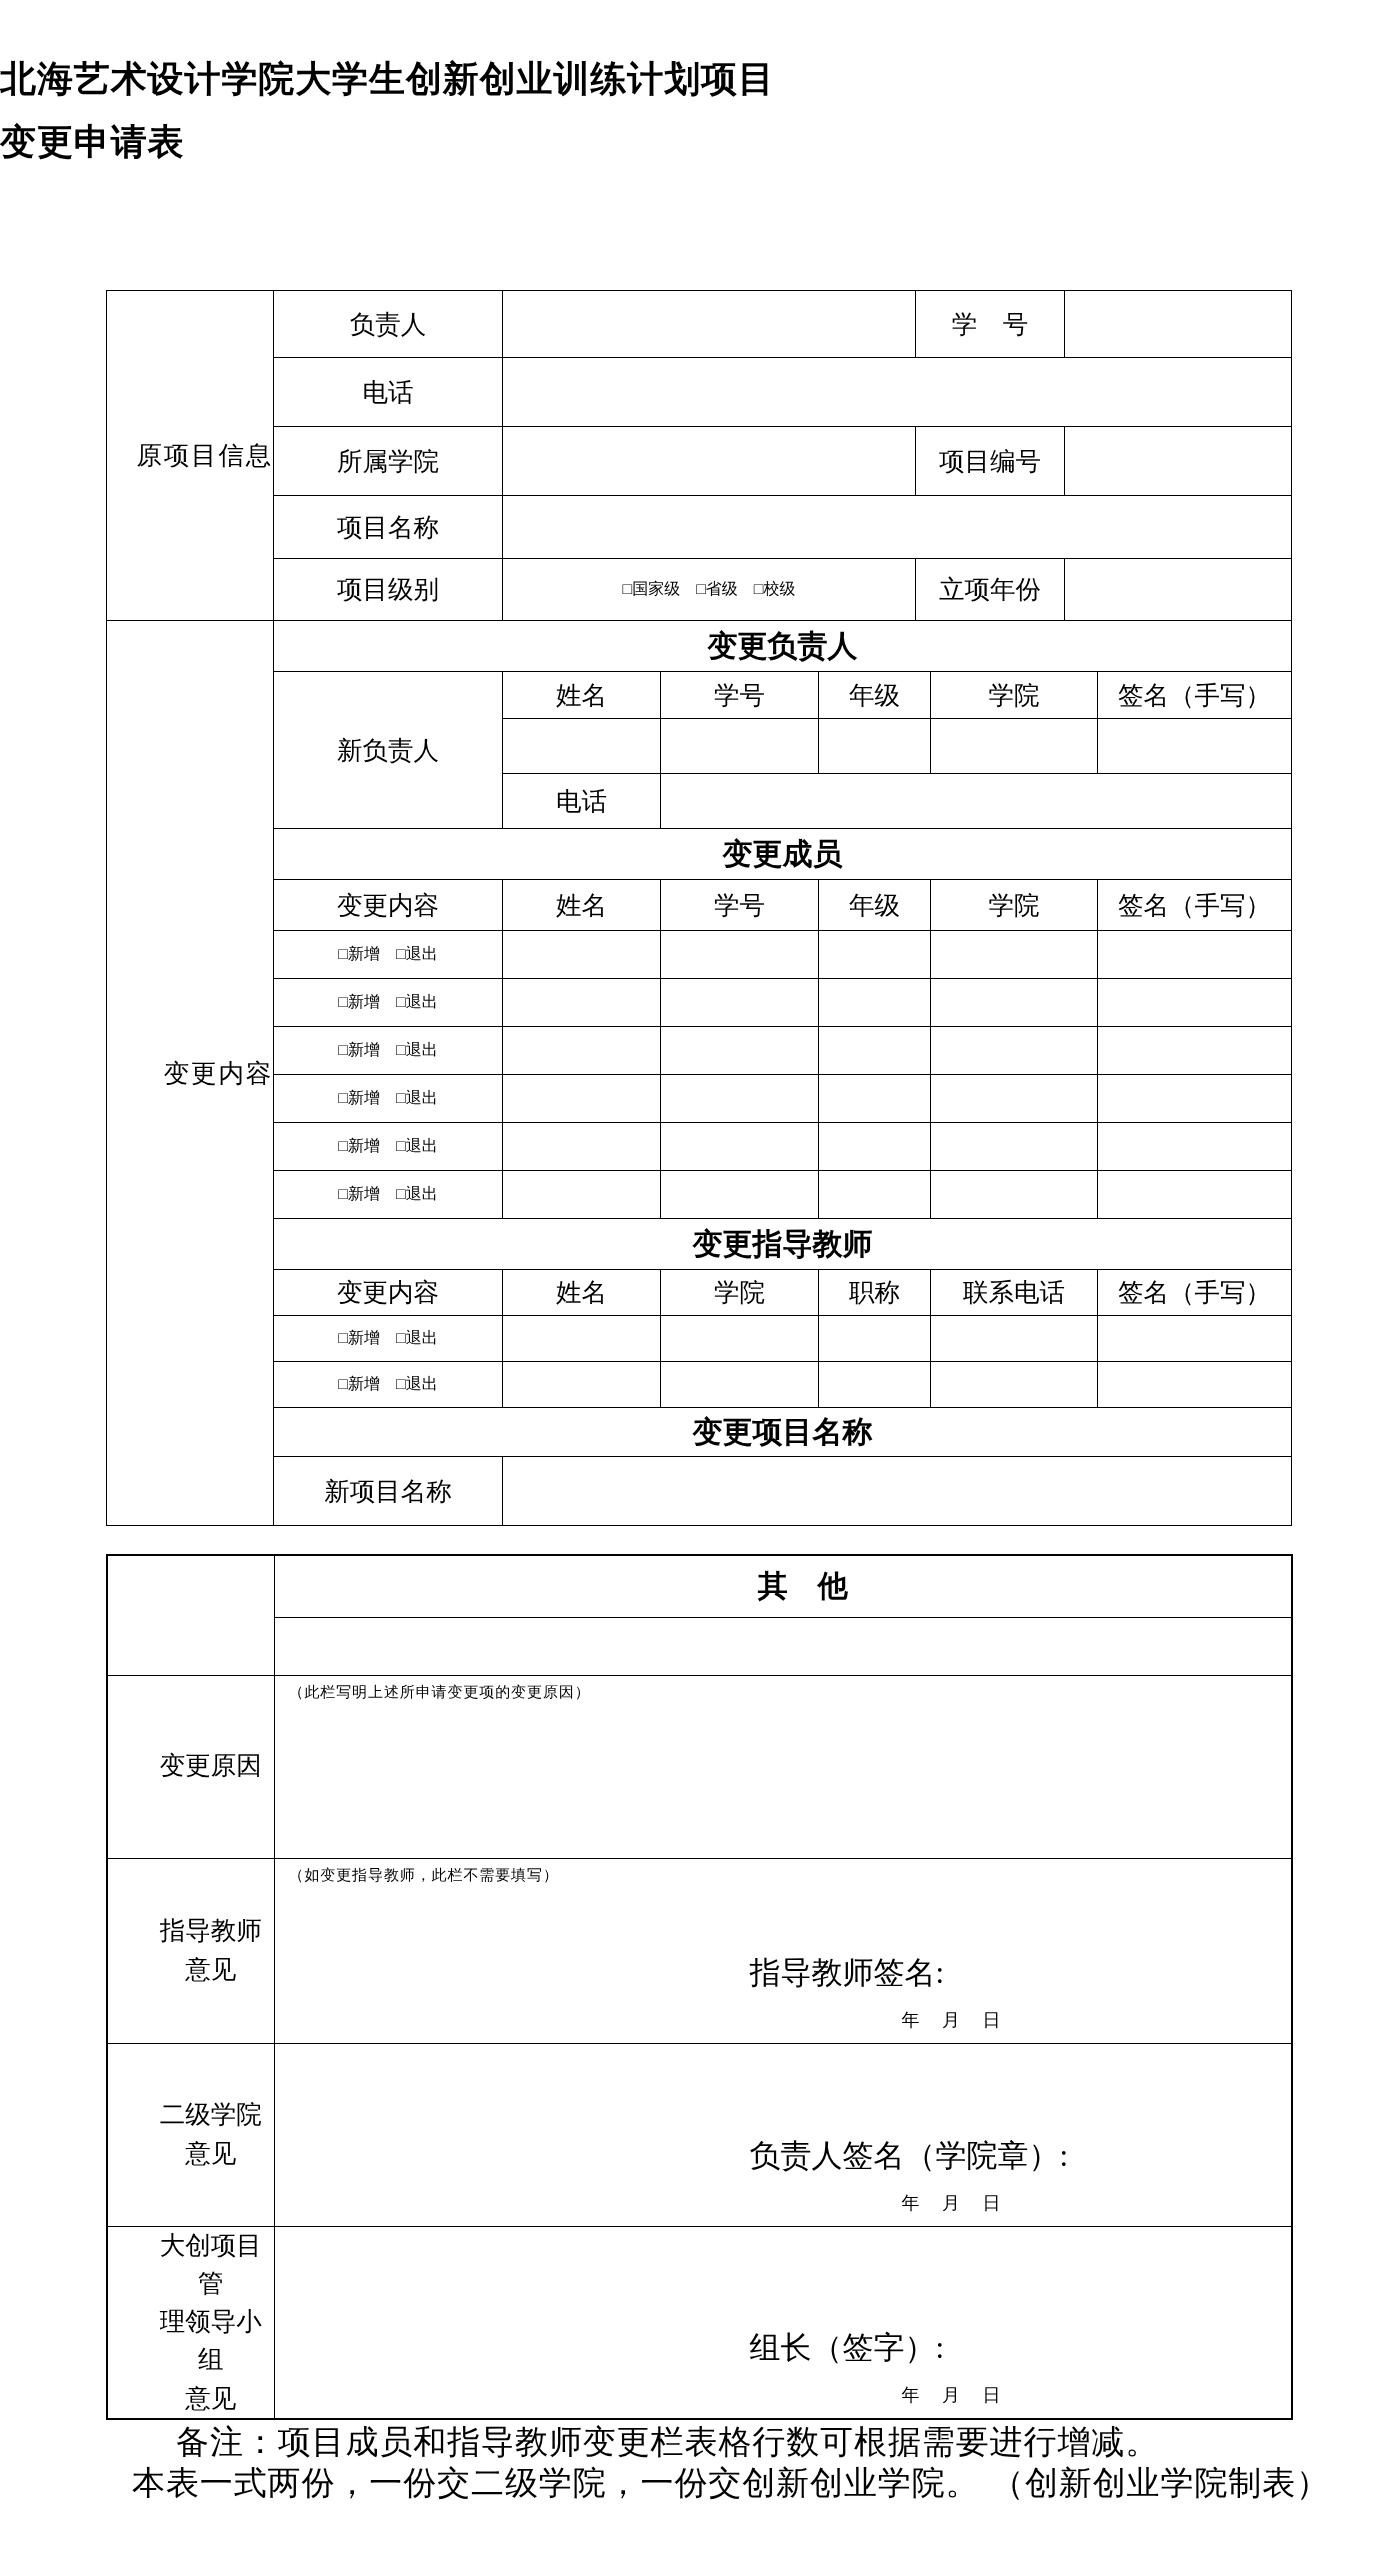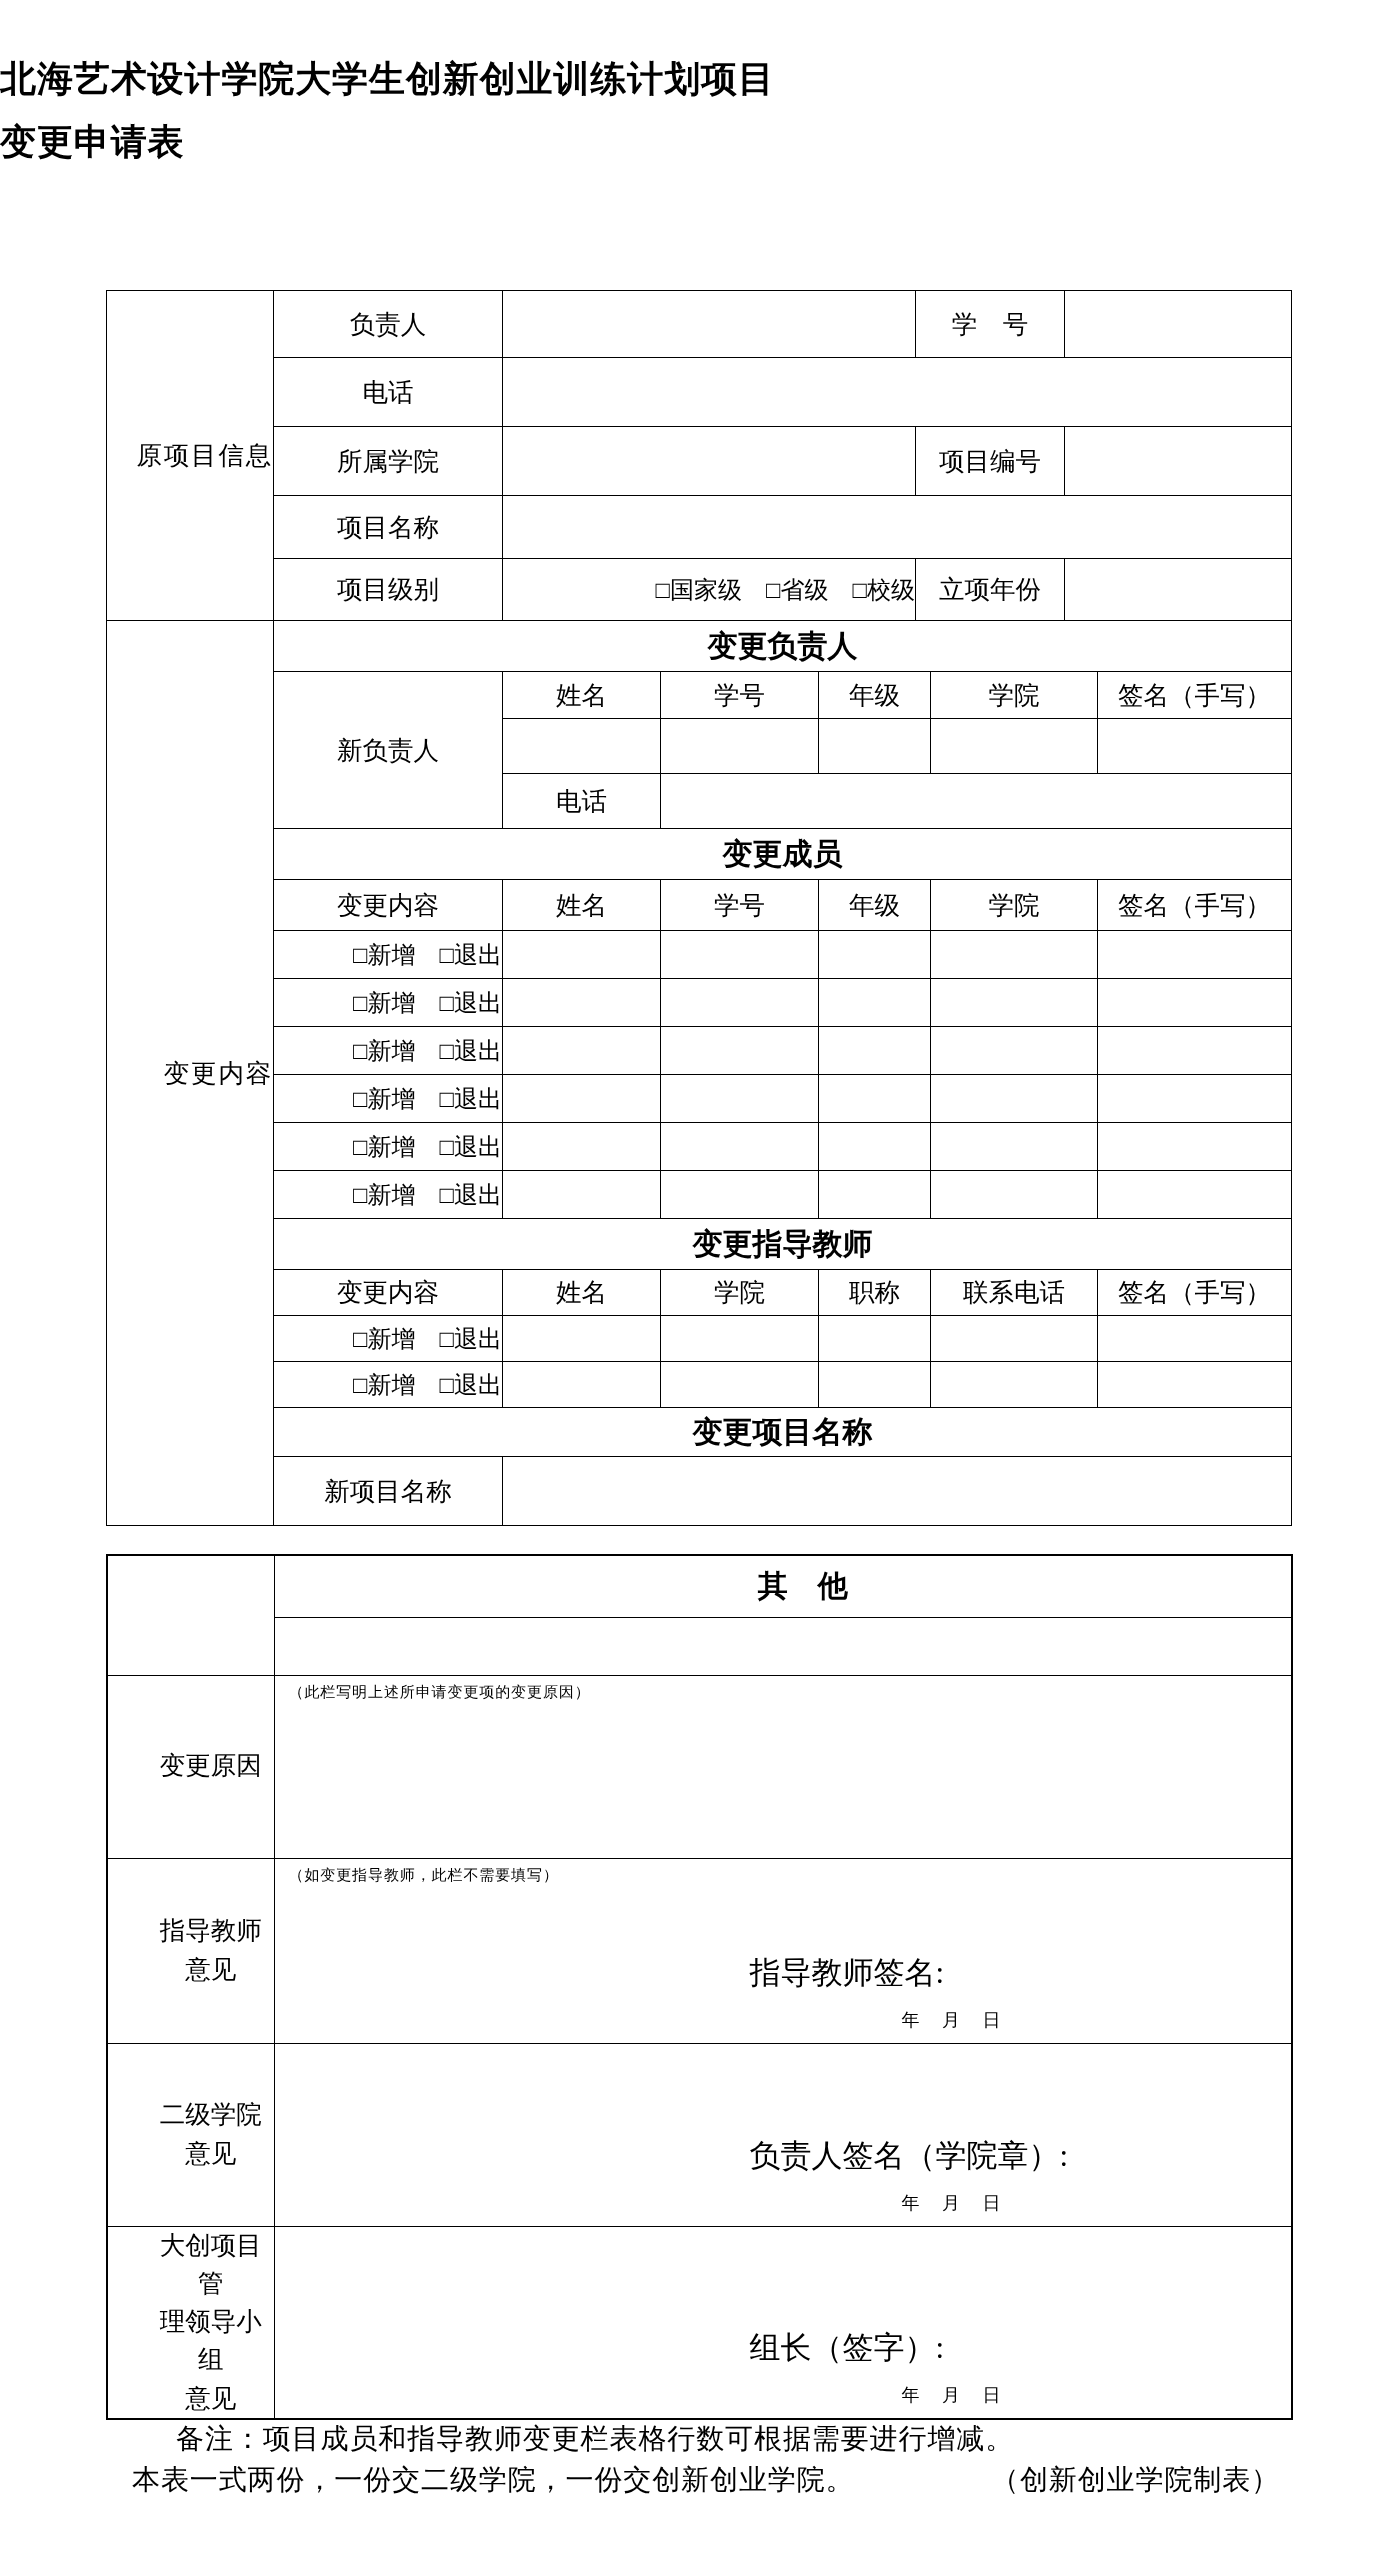--- a/index.html
+++ b/index.html
@@ -21,38 +21,38 @@
   table{border-collapse:collapse;table-layout:fixed;position:absolute;background:#fff;}
   td,th{border:1.8px solid #000;padding:0;text-align:center;vertical-align:middle;
         font-size:25.5px;font-weight:normal;overflow:hidden;}
   #table-main{left:106px;top:290px;width:1186px;}
   #table-other{left:106px;top:1554px;width:1186px;border:2.6px solid #000;}
   #table-other td{border:1.8px solid #000;padding-left:40px;}
 
   .hdr{font-weight:bold;font-size:30px;}
   .seclab{font-size:25.5px;letter-spacing:1.8px;text-align:right;}
   .pre{white-space:pre-line;line-height:1.5;}
-  .cbrow{font-size:24px;text-align:right;}
+  .cbrow{font-size:16px;}
 
   
   .r76{height:67px}.r78{height:69px}.r72{height:63px}.r70{height:62px}
   .r58{height:51px}.r54{height:47px}.r62{height:55px}.r56{height:49px}
   .r55{height:48px}.r52{height:46px}.r79{height:69px}
   
   .t70{height:62px}.t66{height:58px}.t208{height:183px}.t210{height:185px}
 
   .opinion{position:relative;text-align:left;}
   .hint{
     position:absolute;top:7px;left:14px;
     font-size:15px;letter-spacing:0.9px;white-space:nowrap;
   }
   .sign-label{position:absolute;left:475px;bottom:49px;font-size:31px;white-space:nowrap;}
   .date-line{position:absolute;left:627px;bottom:10.6px;font-size:18px;white-space:nowrap;}
 
-  .footer-note{position:absolute;font-size:28px;letter-spacing:0.9px;white-space:nowrap;}
+  .footer-note{position:absolute;font-size:33px;letter-spacing:0.9px;white-space:nowrap;}
   #footer-note1{left:176px;top:2420px;}
   #footer-note2{left:132px;top:2461px;}
   #footer-note3{left:991px;top:2461px;}
 </style>
 </head>
 <body>
 
 <div class="page">
 
   <div class="title" id="title-line1">北海艺术设计学院大学生创新创业训练计划项目</div>

